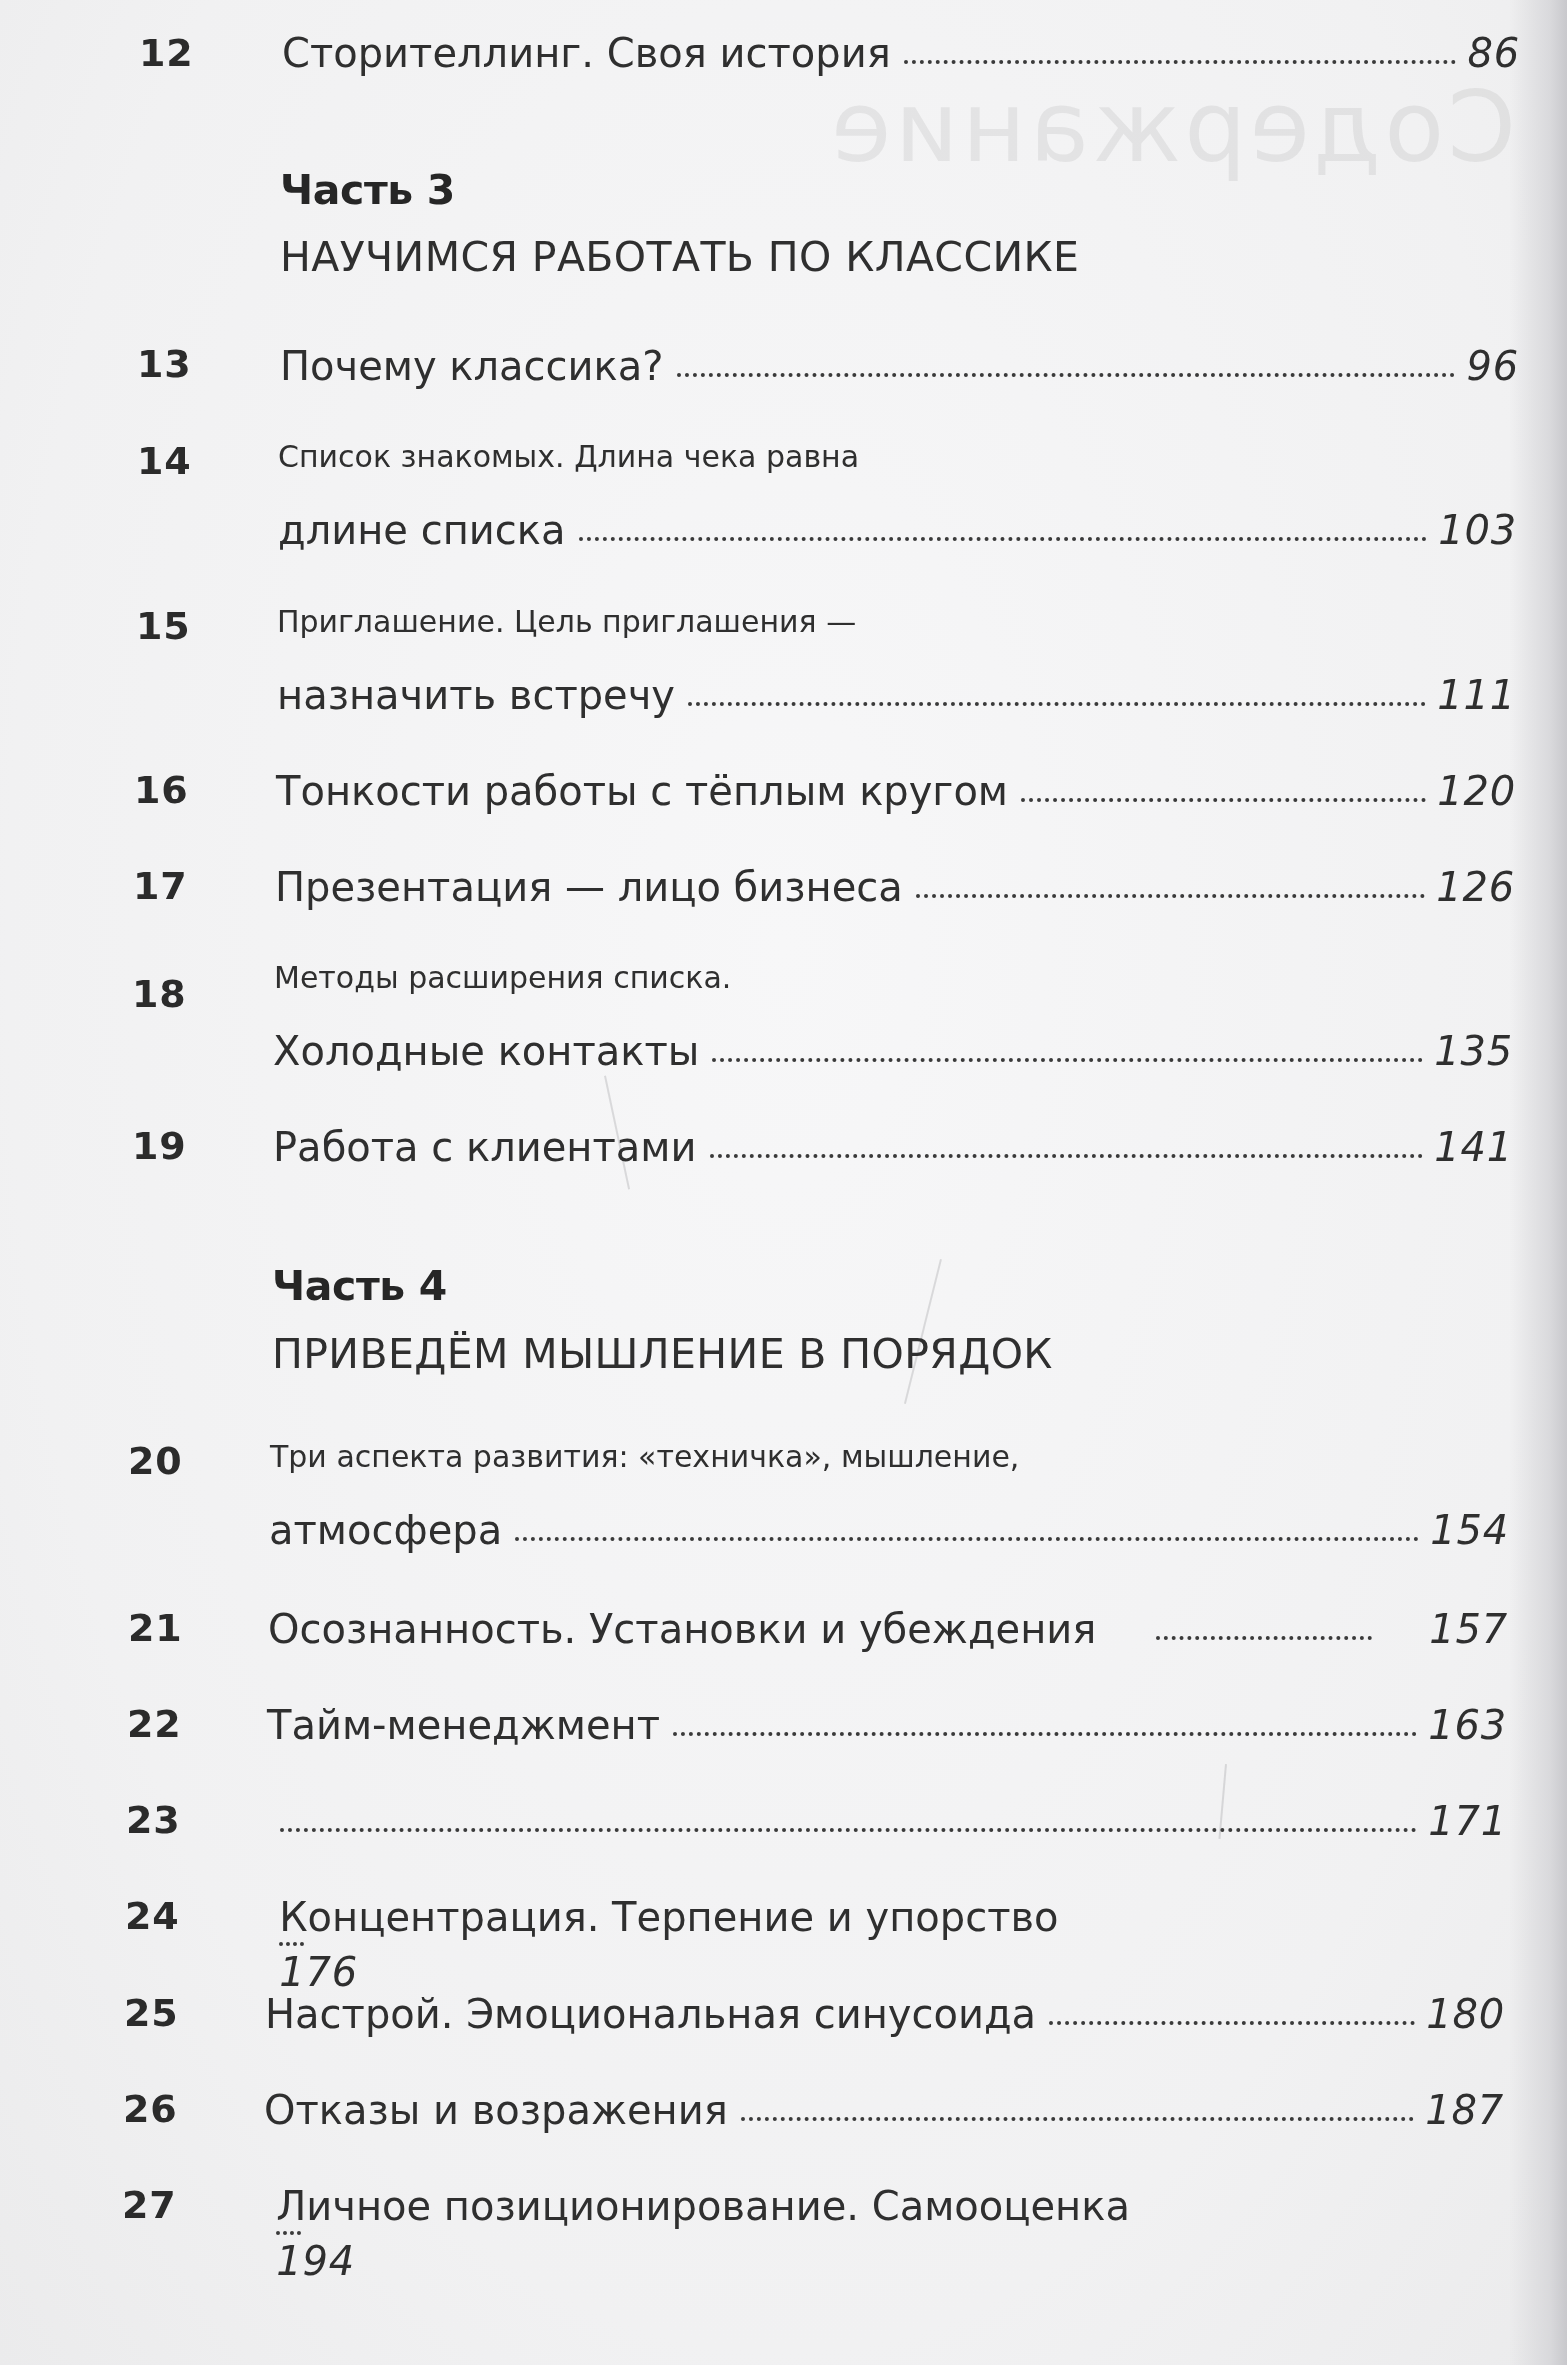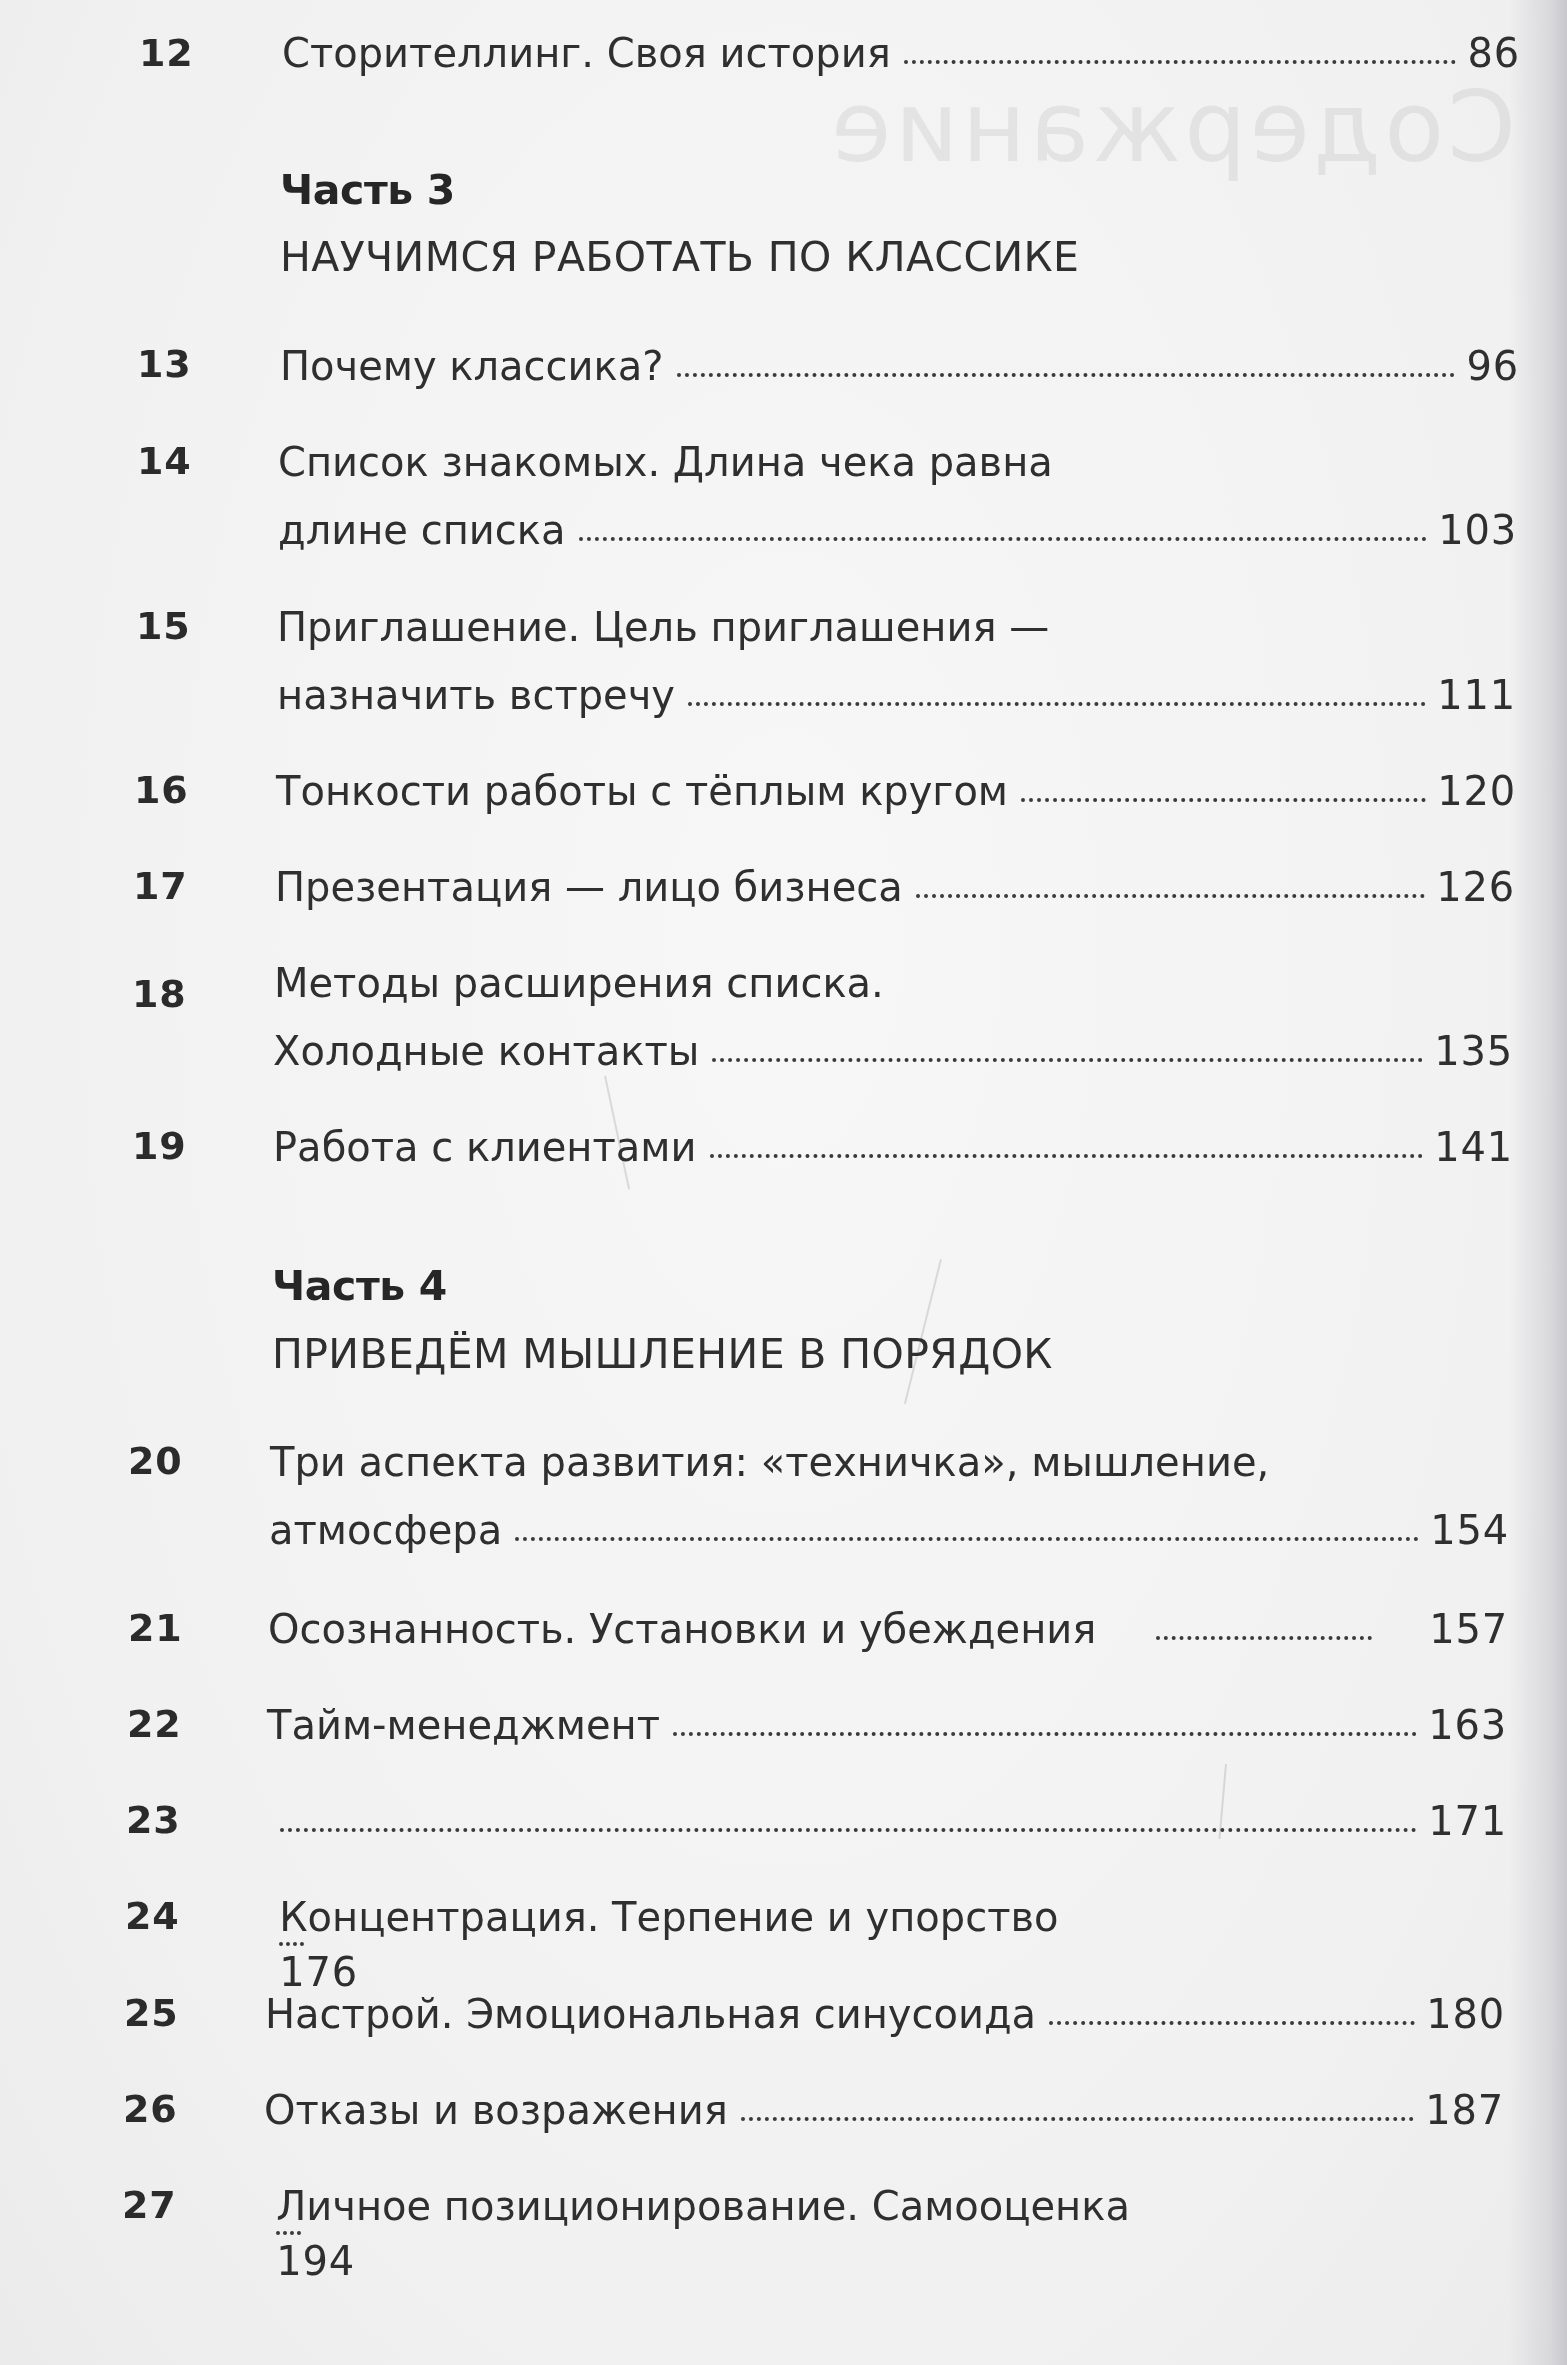--- a/index.html
+++ b/index.html
@@ -67,24 +67,25 @@
       height: 5px;
       border-bottom: 4.1px dotted #3a3a3a;
       position: relative;
       top: -3.3px;
       min-width: 25px;
     }
     .line-row .page-num {
       flex: 0 0 auto;
       text-align: center;
       letter-spacing: 0.8px;
+      font-style: italic;
     }
     .line-plain {
       position: absolute;
-      font-size: 40px;
+      font-size: 30px;
       color: #2f2f2f;
       white-space: nowrap;
     }
     .part-label {
       position: absolute;
       font-weight: bold;
       font-size: 41px;
       color: #262626;
       letter-spacing: -0.4px;
     }

